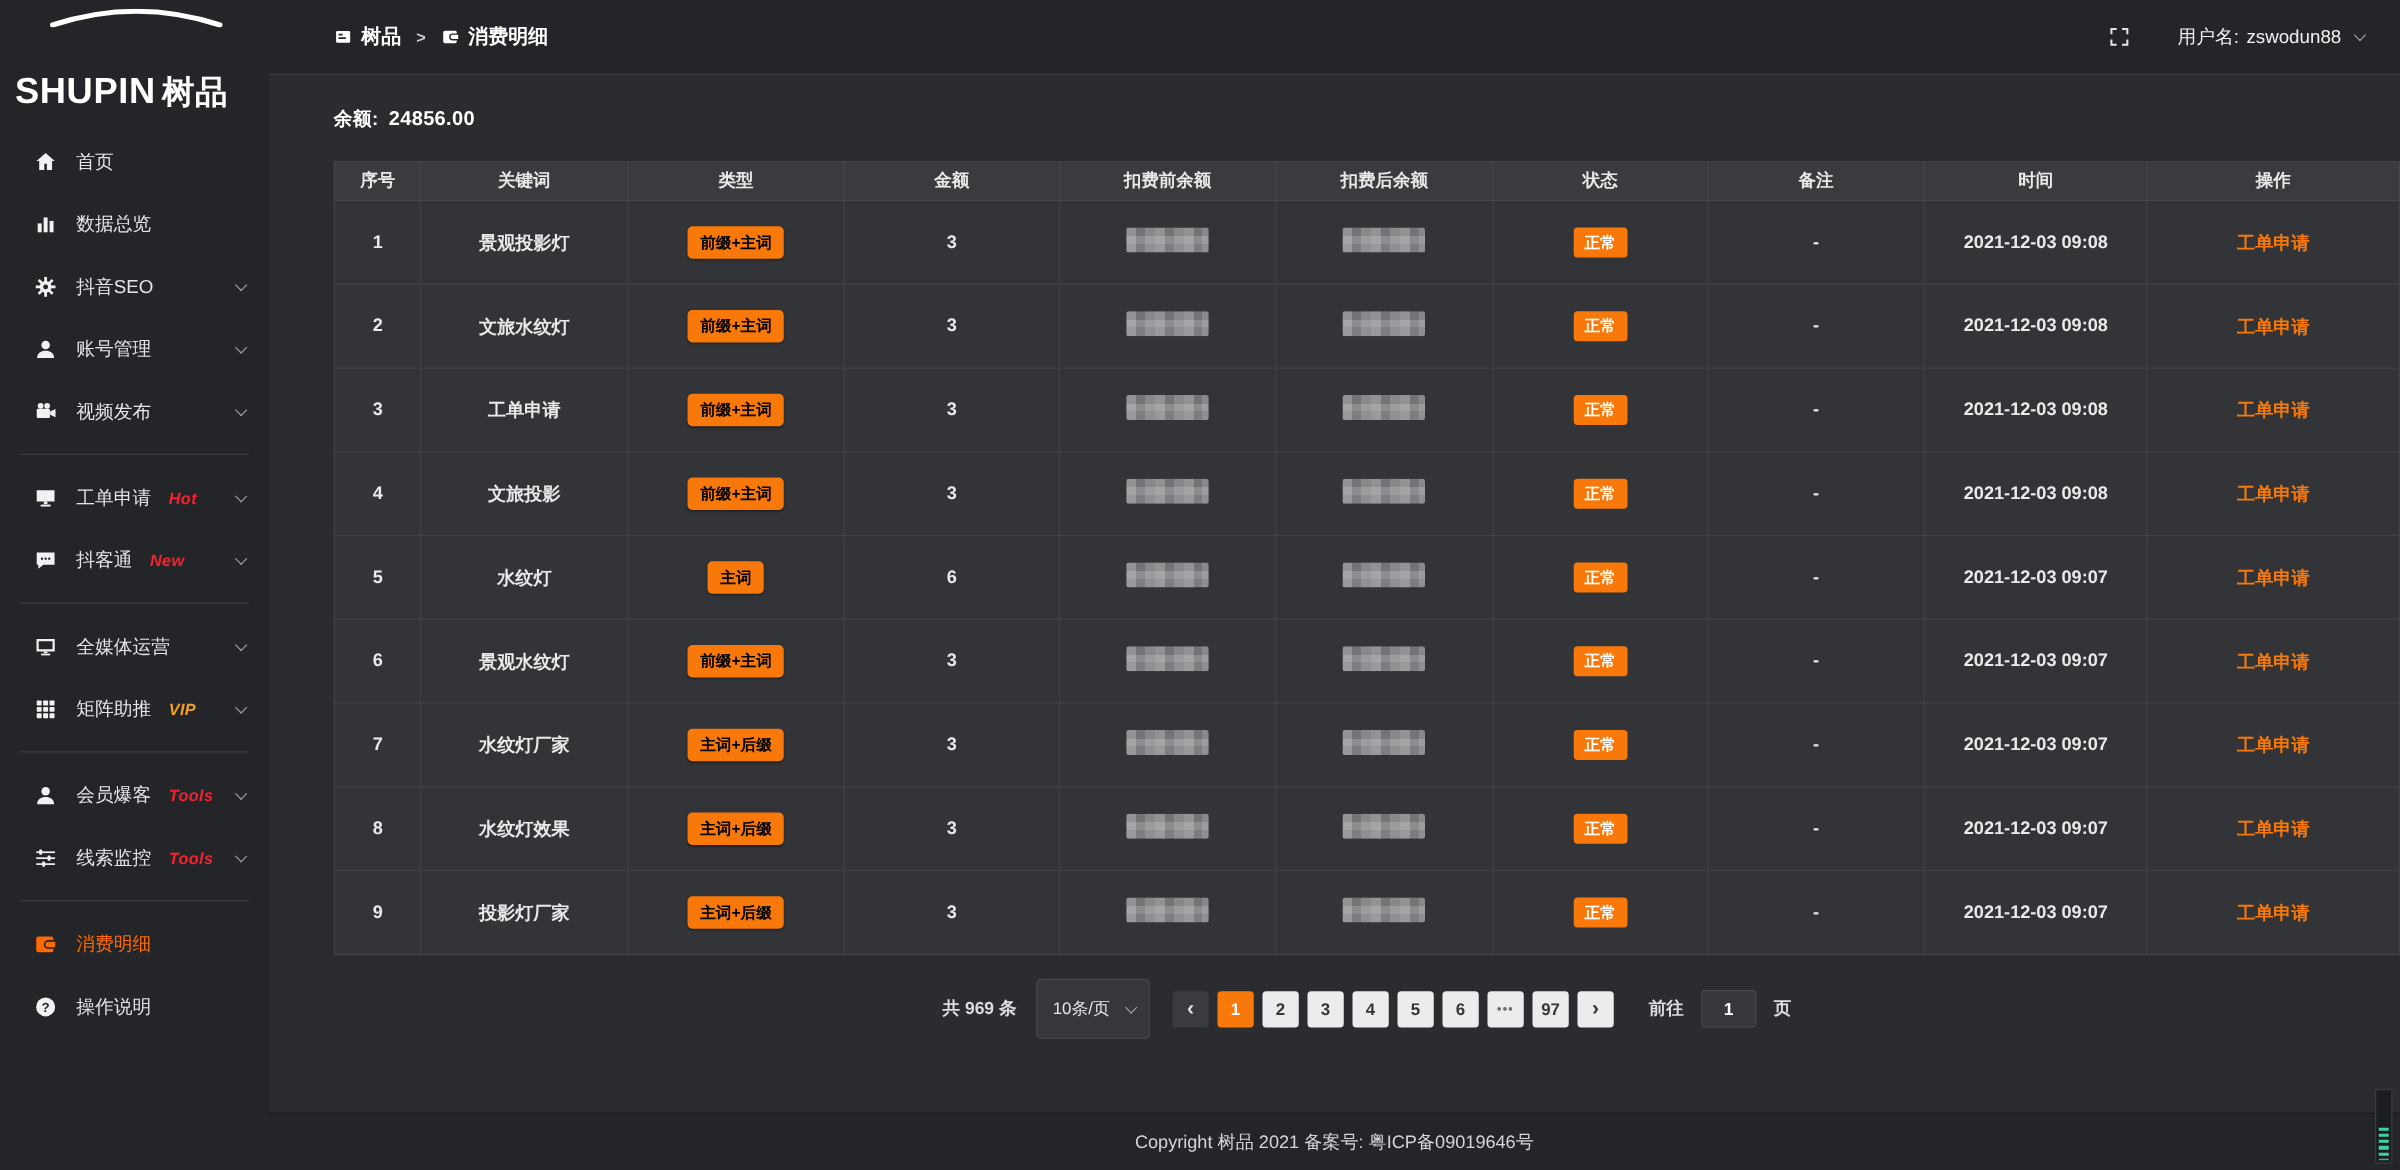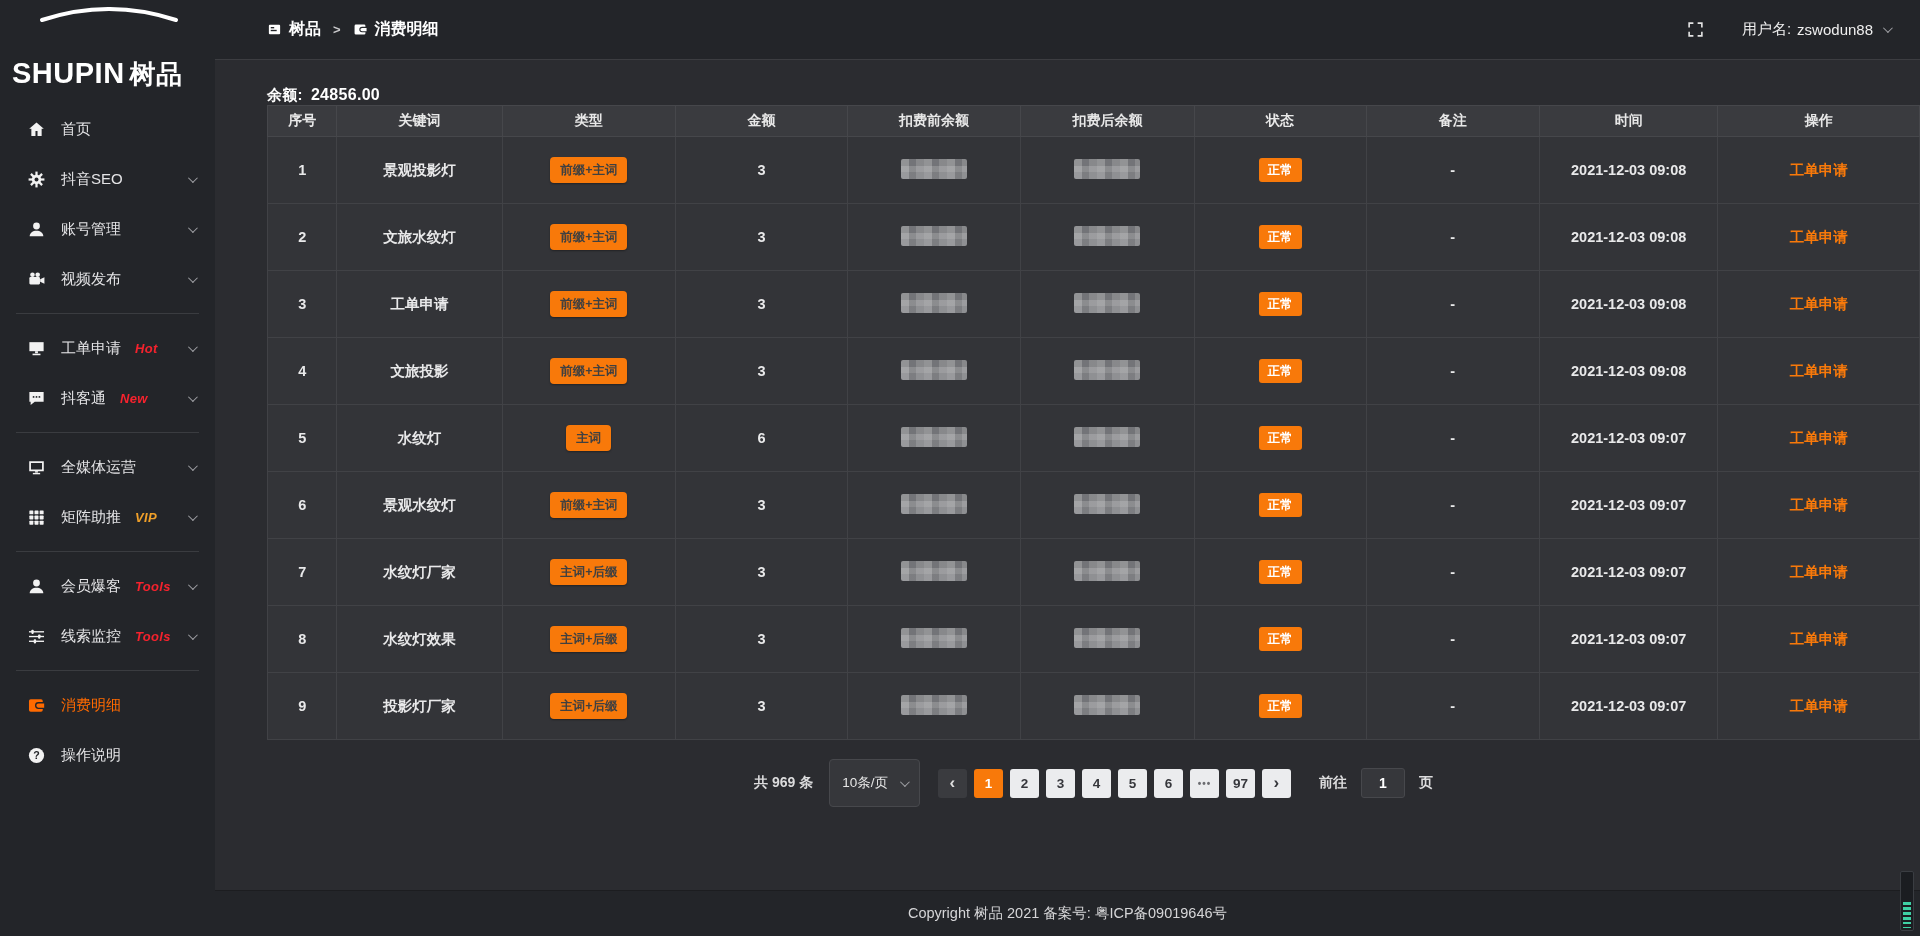--- a/index.html
+++ b/index.html
@@ -38,27 +38,27 @@
   .crumb{display:flex;align-items:center;gap:7px;color:#fff;font-size:16px;font-weight:bold;cursor:pointer;}
   .crumb .cicon{display:flex;color:#fff;}
   .crumb-sep{color:#c9c9cb;font-size:13px;font-weight:bold;}
   .top-right{margin-left:auto;display:flex;align-items:center;gap:38px;color:#efefef;font-size:15px;}
   .fs-btn{display:flex;cursor:pointer;}
   .user-menu{display:flex;align-items:center;gap:6px;cursor:pointer;white-space:nowrap;}
   .user-menu .chev{margin-left:4px;}
 
   
   .content{flex:1;padding:26px 0 0 52px;display:flex;flex-direction:column;}
-  .balance{color:#fff;font-size:15px;font-weight:bold;letter-spacing:.3px;}
+  .balance{color:#fff;font-size:15px;font-weight:bold;margin-bottom:24px;letter-spacing:.3px;}
   .balance .val{font-size:16px;margin-left:8px;}
 
   table{width:100%;border-collapse:collapse;table-layout:fixed;}
   th{height:31px;background:var(--head-bg);color:#e8e8e8;font-size:14px;font-weight:bold;border:1px solid #46474b;}
   td{height:67px;background:var(--cell-bg);border:1px solid var(--grid);color:var(--txt);font-size:14.5px;font-weight:700;text-align:center;vertical-align:middle;}
-  .badge-type{display:inline-block;background:var(--accent);color:#404040;font-size:12.5px;font-weight:bold;padding:7px 10px;border-radius:4px;line-height:1;box-shadow:0 1px 2px rgba(0,0,0,.35);}
+  .badge-type{display:inline-block;background:var(--accent);color:#000000;font-size:12.5px;font-weight:bold;padding:7px 10px;border-radius:4px;line-height:1;box-shadow:0 1px 2px rgba(0,0,0,.35);}
   .badge-status{display:inline-block;background:var(--accent);color:#fff;font-size:12.5px;font-weight:bold;padding:6px 9px;border-radius:3px;line-height:1;}
   .action-link{color:var(--accent);cursor:pointer;font-weight:700;}
   .masked{display:inline-block;width:66px;height:20px;border-radius:2px;opacity:.9;
     background-image:
       repeating-linear-gradient(90deg,rgba(255,255,255,.30) 0 8px,rgba(255,255,255,.06) 8px 15px,rgba(255,255,255,.22) 15px 23px),
       repeating-linear-gradient(0deg,#7e7f82 0 7px,#8f9093 7px 13px,#737477 13px 20px);}
 
   
   .pagination{margin-top:19px;display:flex;align-items:center;justify-content:center;gap:14px;color:#dcdcdd;font-size:14px;}
   .pg-total{font-weight:bold;margin-right:2px;}
@@ -90,20 +90,30 @@
     <div class="logo-text"><span>SHUPIN</span><span class="cn">树品</span></div>
   </div>
   <nav class="nav" id="nav">
       <div class="nav-item">
         <span class="nicon">
           <svg width="19" height="19" viewBox="0 0 24 24" fill="currentColor">
             <path d="M12 3 2.8 11h2.7v9.3h5.2V14h2.6v6.3h5.2V11h2.7z"></path>
           </svg>
         </span>
         <span>首页</span>
+      </div>
+      <div class="nav-item">
+        <span class="nicon">
+          <svg width="19" height="19" viewBox="0 0 24 24" fill="currentColor">
+            <rect x="4" y="11" width="4" height="9"></rect>
+            <rect x="10" y="5" width="4" height="15"></rect>
+            <rect x="16" y="8.5" width="4" height="11.5"></rect>
+          </svg>
+        </span>
+        <span>数据总览</span>
       </div>
       <div class="nav-item">
         <span class="nicon">
           <svg width="19" height="19" viewBox="0 0 24 24" fill="currentColor">
             <rect x="10.6" y="2" width="2.8" height="20"></rect>
             <rect x="2" y="10.6" width="20" height="2.8"></rect>
             <rect x="10.6" y="2" width="2.8" height="20" transform="rotate(45 12 12)"></rect>
             <rect x="10.6" y="2" width="2.8" height="20" transform="rotate(-45 12 12)"></rect>
             <circle cx="12" cy="12" r="6"></circle>
             <circle cx="12" cy="12" r="2.5" fill="#232529"></circle>

